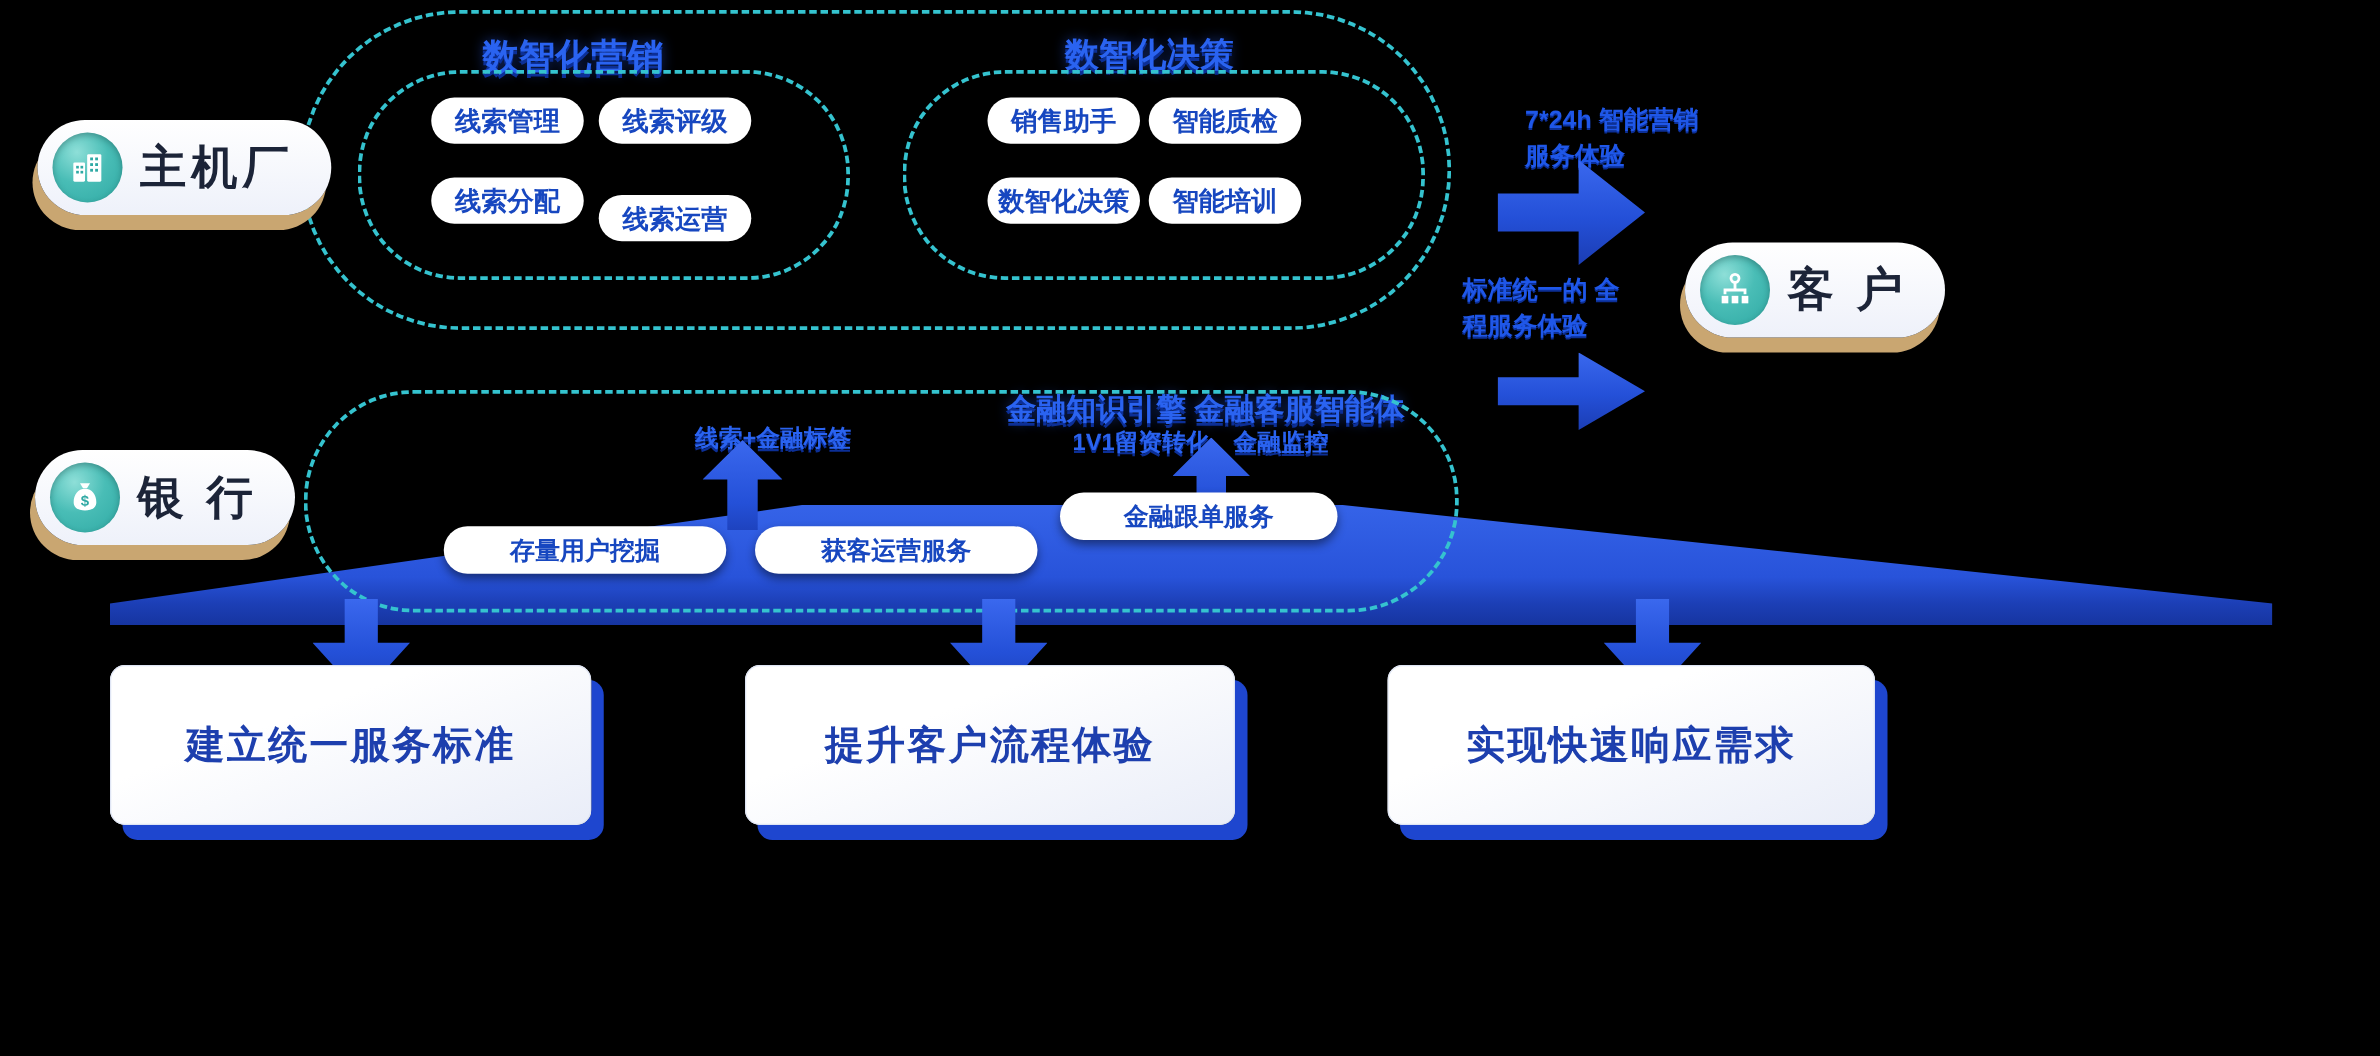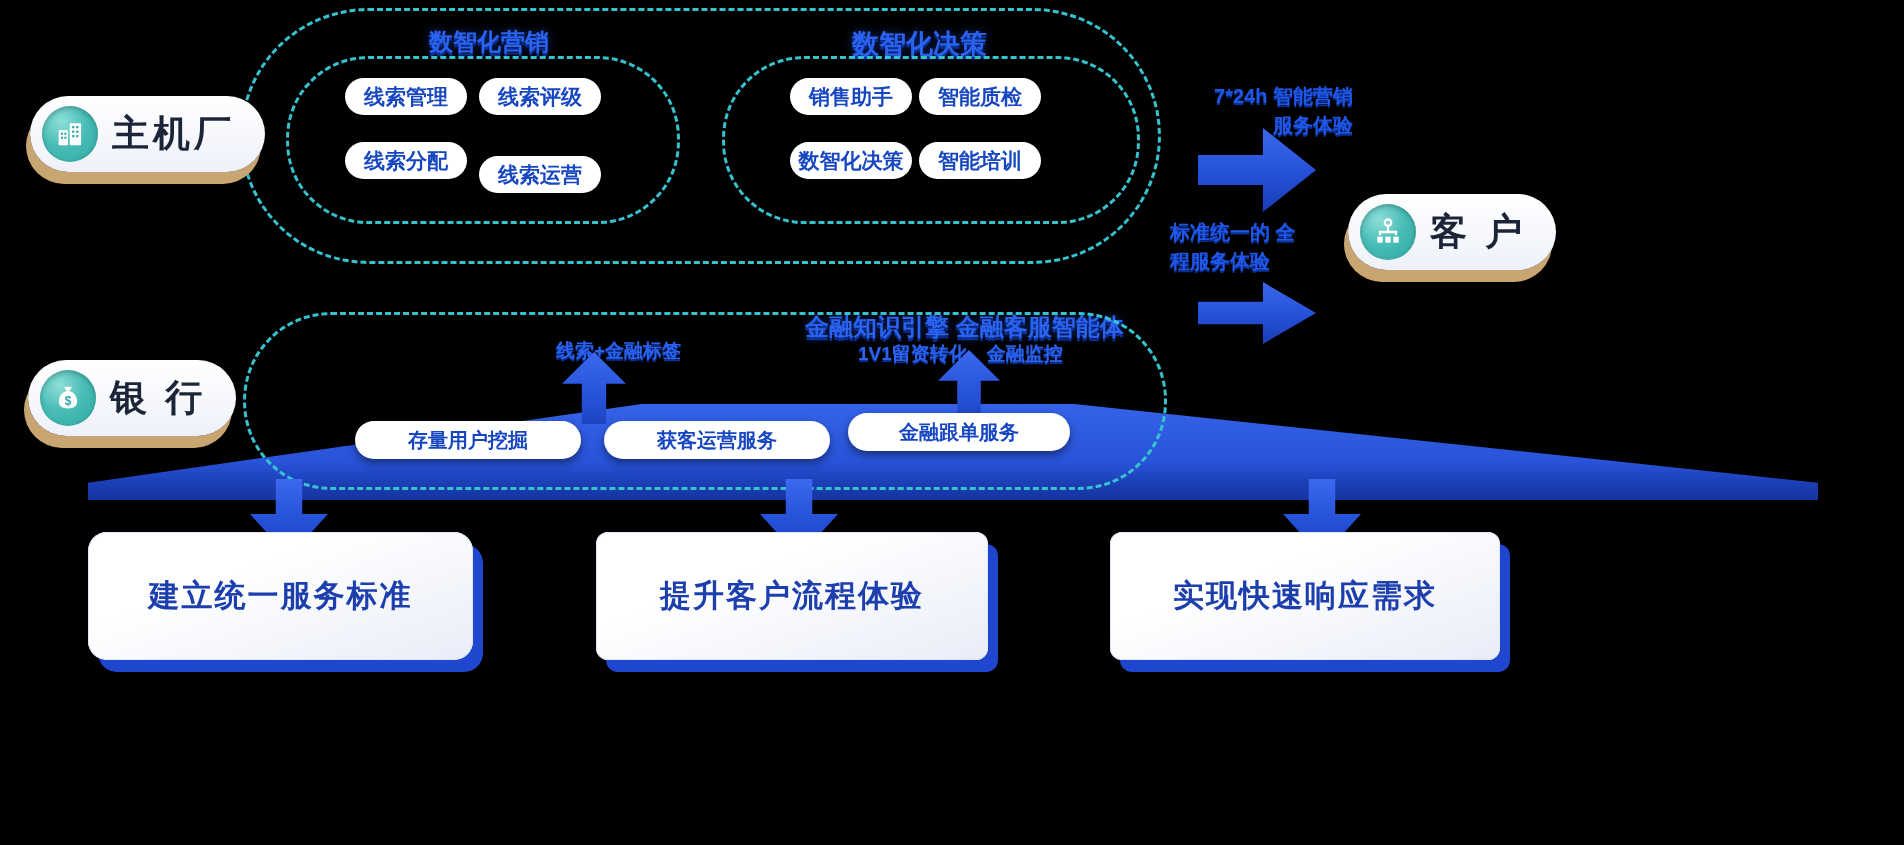--- a/index.html
+++ b/index.html
@@ -91,58 +91,58 @@
 </style>
 </head>
 <body>
 
 <div class="canvas">
 
   <div class="platform" style="left:88px;top:404px;width:1730px;height:96px;"></div>
 
   <div class="dashed" style="left:240px;top:8px;width:915px;height:250px;border-radius:130px;"></div>
 
-  <div class="glow-title" style="left:429px;top:26px;font-size:24px;">数智化营销</div>
+  <div class="glow-title" style="left:386px;top:26px;font-size:29px;">数智化营销</div>
   <div class="dashed" style="left:286px;top:56px;width:388px;height:162px;border-radius:82px;"></div>
   <div class="pill" style="left:345px;top:78px;width:122px;">线索管理</div>
   <div class="pill" style="left:479px;top:78px;width:122px;">线索评级</div>
   <div class="pill" style="left:345px;top:142px;width:122px;">线索分配</div>
   <div class="pill" style="left:479px;top:156px;width:122px;">线索运营</div>
 
   <div class="glow-title" style="left:852px;top:26px;font-size:27px;">数智化决策</div>
   <div class="dashed" style="left:722px;top:56px;width:412px;height:162px;border-radius:82px;"></div>
   <div class="pill" style="left:790px;top:78px;width:122px;">销售助手</div>
   <div class="pill" style="left:919px;top:78px;width:122px;">智能质检</div>
   <div class="pill" style="left:790px;top:142px;width:122px;">数智化决策</div>
   <div class="pill" style="left:919px;top:142px;width:122px;">智能培训</div>
 
-  <div class="flow-text" style="left:1193px;top:82px;width:160px;text-align:right;">7*24h 智能营销 服务体验</div>
+  <div class="flow-text" style="left:1220px;top:82px;width:160px;">7*24h 智能营销 服务体验</div>
   <div class="arrow-right" style="left:1198px;top:128px;width:118px;height:84px;"></div>
 
   <div class="flow-text" style="left:1170px;top:218px;width:140px;">标准统一的 全程服务体验</div>
   <div class="arrow-right" style="left:1198px;top:282px;width:118px;height:62px;"></div>
 
   <div class="glow-title" style="left:805px;top:281px;font-size:24px;margin-top:30px;">金融知识引擎 金融客服智能体</div>
   <div class="dashed" style="left:243px;top:312px;width:918px;height:172px;border-radius:88px;"></div>
 
   <div class="note-text" style="left:536px;top:338px;">线索+金融标签</div>
   <div class="note-text" style="left:838px;top:341px;">1V1留资转化、金融监控</div>
 
   <div class="arrow-up" style="left:562px;top:352px;width:64px;height:72px;"></div>
   <div class="arrow-up" style="left:938px;top:350px;width:62px;height:70px;"></div>
 
   <div class="pill wide" style="left:355px;top:421px;width:226px;">存量用户挖掘</div>
   <div class="pill wide" style="left:604px;top:421px;width:226px;">获客运营服务</div>
-  <div class="pill wide" style="left:848px;top:413px;width:222px;">金融跟单服务</div>
+  <div class="pill wide" style="left:848px;top:394px;width:222px;">金融跟单服务</div>
 
   <div class="arrow-down" style="left:250px;top:479px;width:78px;height:78px;"></div>
   <div class="arrow-down" style="left:760px;top:479px;width:78px;height:78px;"></div>
   <div class="arrow-down" style="left:1283px;top:479px;width:78px;height:78px;"></div>
 
-  <div class="card" style="left:88px;top:532px;width:385px;border-radius:19px;">
+  <div class="card" style="left:88px;top:532px;width:385px;">
     <span class="card-label">建立统一服务标准</span>
   </div>
   <div class="card" style="left:596px;top:532px;width:392px;">
     <span class="card-label">提升客户流程体验</span>
   </div>
   <div class="card" style="left:1110px;top:532px;width:390px;">
     <span class="card-label">实现快速响应需求</span>
   </div>
 
   <div class="badge" style="left:30px;top:96px;">

